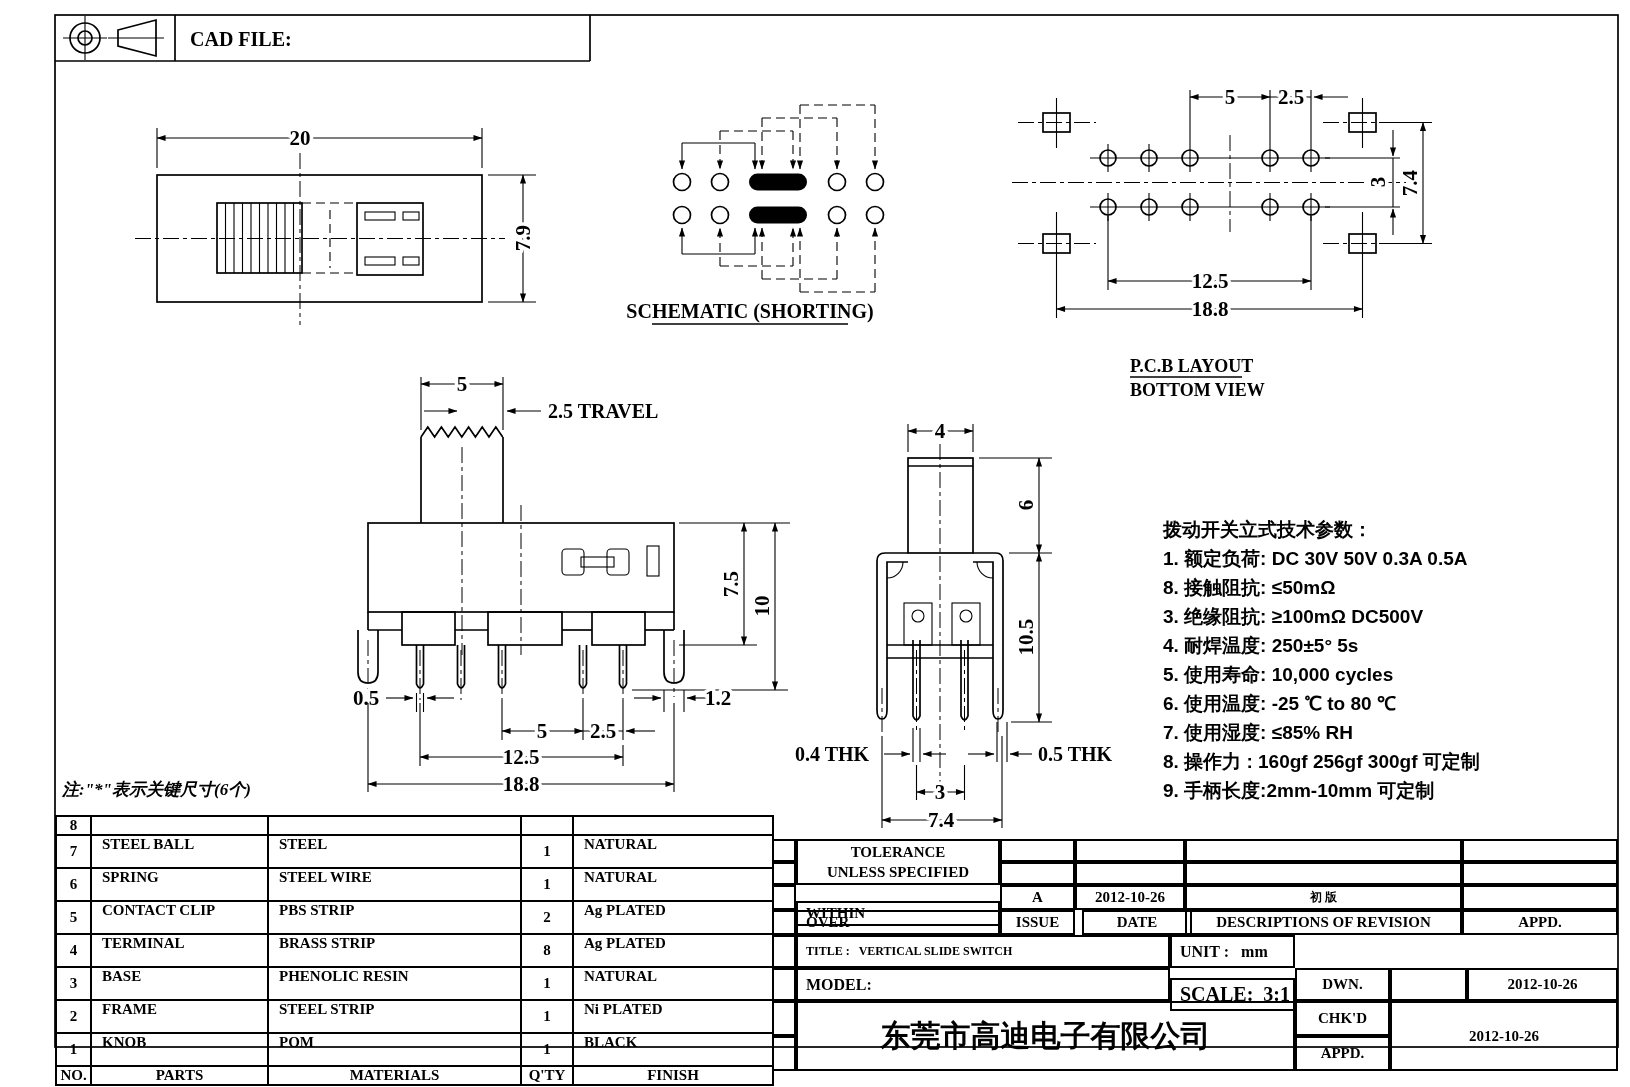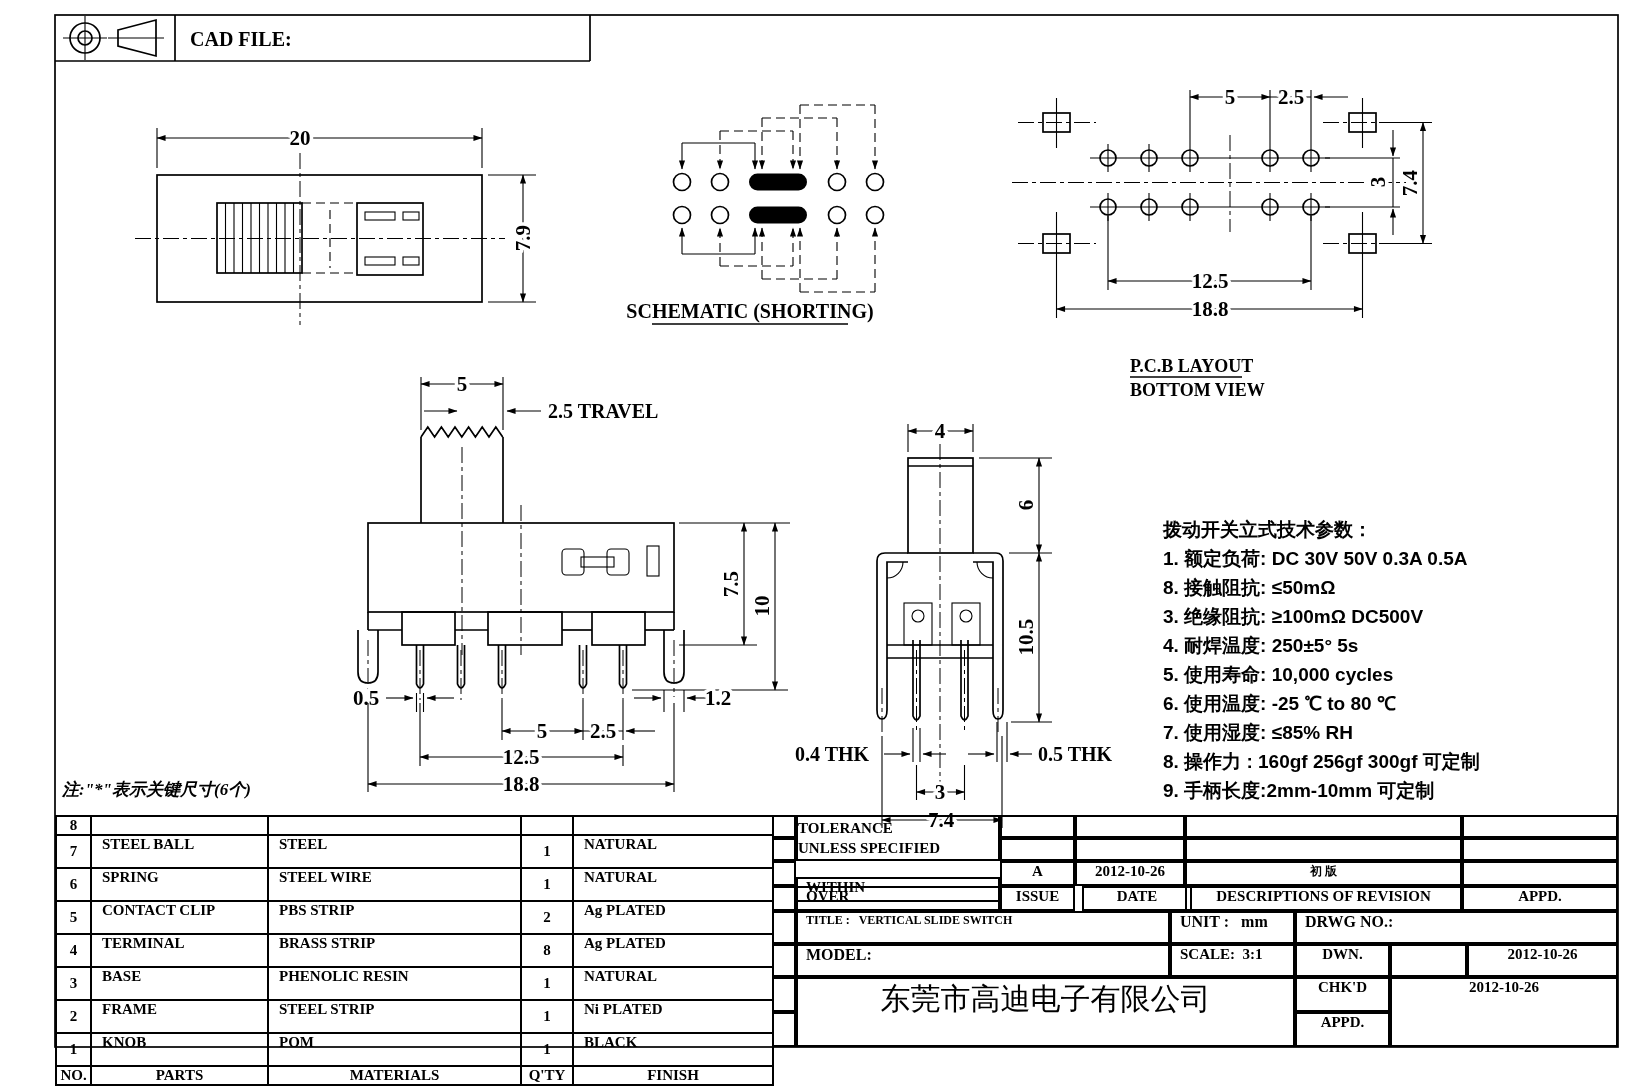--- a/index.html
+++ b/index.html
@@ -22,26 +22,26 @@
   .note{position:absolute;left:62px;top:778px;font:bold italic 17px "Liberation Serif",serif;}
   
   table.parts{position:absolute;left:55px;top:815px;width:717px;height:232px;
               border-collapse:collapse;table-layout:fixed;}
   table.parts td{border:2px solid #000;font:bold 15px "Liberation Serif",serif;
                  padding:0 0 14px 10px;white-space:nowrap;overflow:hidden;}
   table.parts td.c{text-align:center;padding:0;}
   
   .tblock{position:absolute;left:772px;top:815px;width:846px;height:232px;}
   .cell{position:absolute;border:2px solid #000;box-sizing:border-box;
-        font:bold 15px "Liberation Serif",serif;display:flex;align-items:flex-start;
-        justify-content:center;white-space:nowrap;overflow:hidden;}
+        font:bold 15px "Liberation Serif",serif;display:flex;align-items:center;
+        justify-content:center;white-space:nowrap;overflow:hidden;margin-top:24px;}
   .cell.l{justify-content:flex-start;padding-left:8px;}
   .cell.col{flex-direction:column;line-height:20px;}
   .big{font-size:12px;}
-  .company{font-family:"Liberation Sans",sans-serif;font-size:30px;font-weight:normal;}
+  .company{font-family:"Liberation Sans",sans-serif;font-size:30px;font-weight:bold;}
 </style>
 </head>
 <body>
 <div id="page">
 
 <svg width="1630" height="1087" viewBox="0 0 1630 1087">
   <defs>
     <marker id="ar" viewBox="0 0 10 10" refX="9.5" refY="5" markerWidth="13" markerHeight="9" markerUnits="userSpaceOnUse" orient="auto-start-reverse">
       <path d="M0,1.6 L10,5 L0,8.4 Z" fill="#000"></path>
     </marker>
@@ -475,24 +475,23 @@
   <div class="cell" style="left:690px;top:71px;width:156px;height:25px">APPD.</div>
 
   <div class="cell l big" style="left:24px;top:96px;width:374px;height:33px">
     <span>TITLE :</span>&nbsp;&nbsp;&nbsp;
     <span>VERTICAL  SLIDE  SWITCH</span>
   </div>
   <div class="cell l" style="left:398px;top:96px;width:125px;height:33px;font-size:16px">
     <span>UNIT :</span>&nbsp;&nbsp;&nbsp;
     <span>mm</span>
   </div>
-  <div class="cell l" style="left:523px;top:96px;width:323px;height:33px;font-size:16px">DRWG  NO.:</div>
 
   <div class="cell l" style="left:24px;top:129px;width:374px;height:33px;font-size:16px">MODEL:</div>
-  <div class="cell l" style="left:398px;top:129px;width:125px;height:33px;font-size:15px">
+  <div class="cell l" style="left:398px;top:139px;width:125px;height:33px;font-size:20px">
     <span>SCALE:</span>&nbsp;&nbsp;
     <span>3:1</span>
   </div>
   <div class="cell" style="left:523px;top:129px;width:95px;height:33px">DWN.</div>
   <div class="cell" style="left:618px;top:129px;width:77px;height:33px"></div>
   <div class="cell" style="left:695px;top:129px;width:151px;height:33px">2012-10-26</div>
 
   <div class="cell company" style="left:24px;top:162px;width:499px;height:70px">东莞市高迪电子有限公司</div>
   <div class="cell" style="left:523px;top:162px;width:95px;height:35px">CHK'D</div>
   <div class="cell" style="left:523px;top:197px;width:95px;height:35px">APPD.</div>

